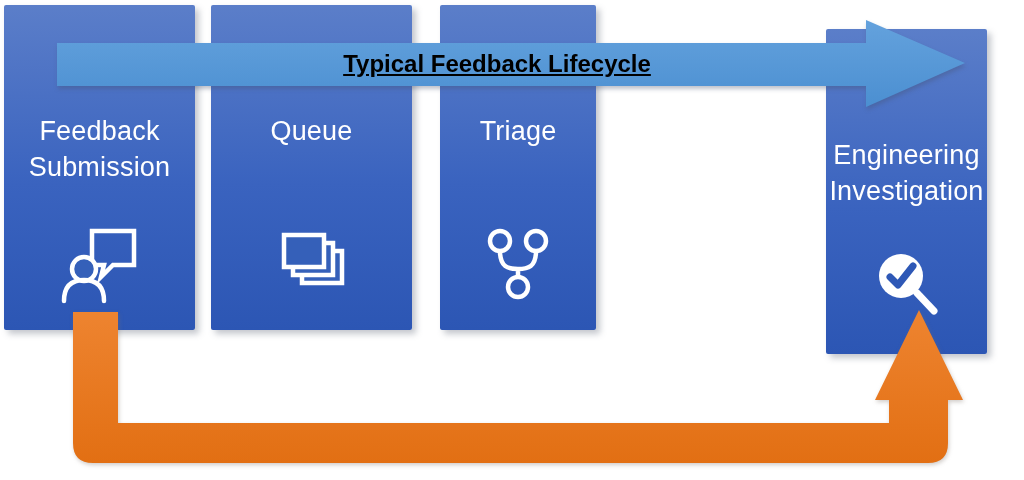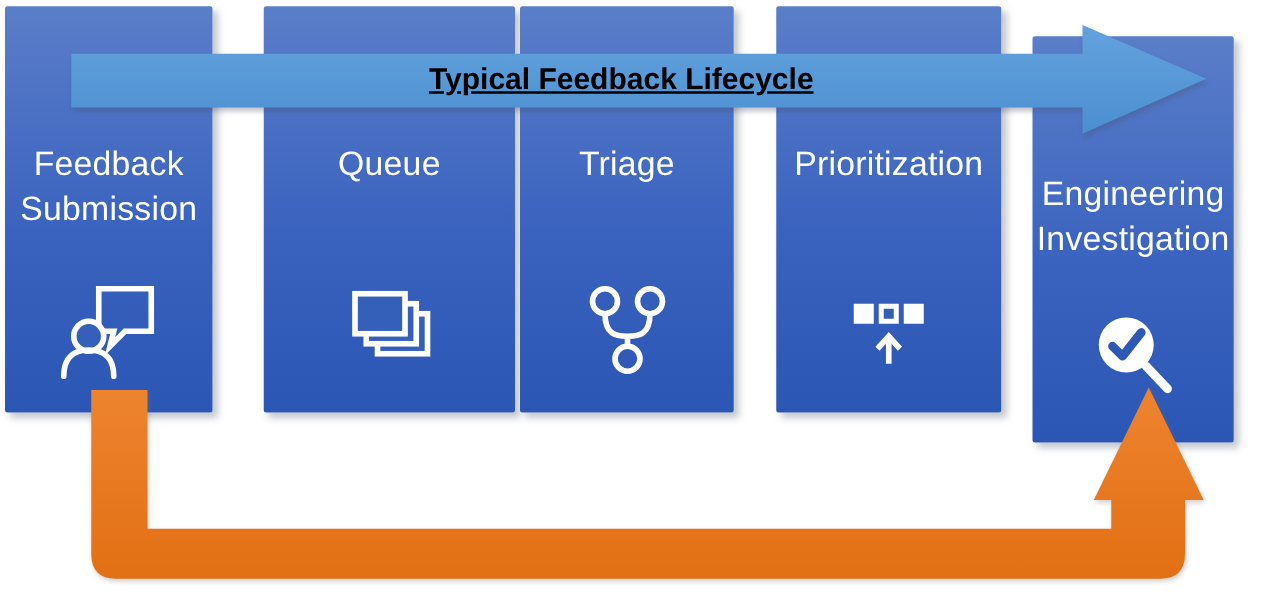--- a/index.html
+++ b/index.html
@@ -35,21 +35,21 @@
   #lifecycle-label{left:497px;top:50px;font-size:24px;}
   #ml-label{left:508px;top:429px;font-size:24px;}
 
   .icon-stroke{stroke:#ffffff;fill:none;}
 </style>
 </head>
 <body>
 
 <div id="stage">
 
-  <div class="panel" style="left:4px;width:166px;">
+  <div class="panel" style="left:4px;width:191px;">
     <div class="panel-label">Feedback Submission</div>
     <div class="panel-icon">
       <svg width="84" height="84" viewBox="0 0 84 84">
         <polygon class="icon-stroke" stroke-width="4.5" points="34,10 76,10 76,44 55,44 43,56 46,44 34,44"></polygon>
         <circle cx="26" cy="48" r="12" fill="#3560b9" stroke="#ffffff" stroke-width="4.5"></circle>
         <path class="icon-stroke" stroke-width="4.5" stroke-linecap="round" d="M6,80 C6,64 15,59 26,59 C37,59 46,64 46,80"></path>
       </svg>
     </div>
   </div>
 
@@ -57,43 +57,32 @@
     <div class="panel-label">Queue</div>
     <div class="panel-icon">
       <svg width="84" height="84" viewBox="0 0 84 84">
         <rect x="32" y="30" width="40" height="32" fill="#3560b9" stroke="#ffffff" stroke-width="4.5"></rect>
         <rect x="23" y="22" width="40" height="32" fill="#3560b9" stroke="#ffffff" stroke-width="4.5"></rect>
         <rect x="14" y="14" width="40" height="32" fill="#3560b9" stroke="#ffffff" stroke-width="4.5"></rect>
       </svg>
     </div>
   </div>
 
-  <div class="panel" style="left:416px;width:171px;">
+  <div class="panel" style="left:440px;width:156px;">
     <div class="panel-label">Triage</div>
     <div class="panel-icon">
       <svg width="84" height="84" viewBox="0 0 84 84">
         <path class="icon-stroke" stroke-width="4.5" d="M24,30 C24,46 32,48 42,48 M60,30 C60,46 52,48 42,48 M42,48 L42,57"></path>
         <circle class="icon-stroke" stroke-width="4.5" cx="24" cy="20" r="10"></circle>
         <circle class="icon-stroke" stroke-width="4.5" cx="60" cy="20" r="10"></circle>
         <circle class="icon-stroke" stroke-width="4.5" cx="42" cy="66" r="10"></circle>
       </svg>
     </div>
   </div>
 
-  <div class="panel" style="left:621px;width:180px;">
-    <div class="panel-label">Prioritization</div>
-    <div class="panel-icon">
-      <svg width="84" height="84" viewBox="0 0 84 84">
-        <rect x="14" y="22" width="16" height="16" fill="#ffffff"></rect>
-        <rect x="36" y="24" width="12" height="12" fill="none" stroke="#ffffff" stroke-width="4"></rect>
-        <rect x="54" y="22" width="16" height="16" fill="#ffffff"></rect>
-        <path class="icon-stroke" stroke-width="4.5" d="M42,70 L42,50 M33,58 L42,48 L51,58"></path>
-      </svg>
-    </div>
-  </div>
 
   <div class="panel" style="left:826px;width:161px;margin-top:24px;">
     <div class="panel-label">Engineering Investigation</div>
     <div class="panel-icon">
       <svg width="84" height="84" viewBox="0 0 84 84">
         <line x1="52" y1="48" x2="69" y2="66" stroke="#ffffff" stroke-width="7" stroke-linecap="round"></line>
         <circle cx="36" cy="31" r="22" fill="#ffffff"></circle>
         <path d="M25,32 L33,40 L48,21" fill="none" stroke="#2e58b6" stroke-width="7" stroke-linecap="round" stroke-linejoin="round"></path>
       </svg>
     </div>

